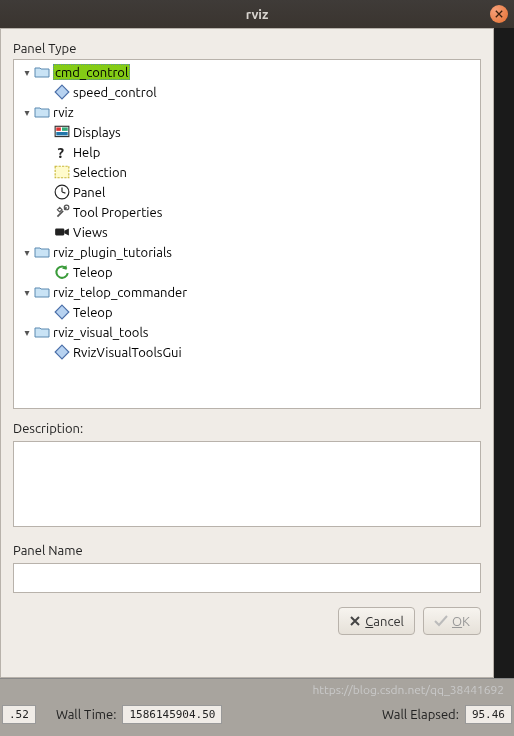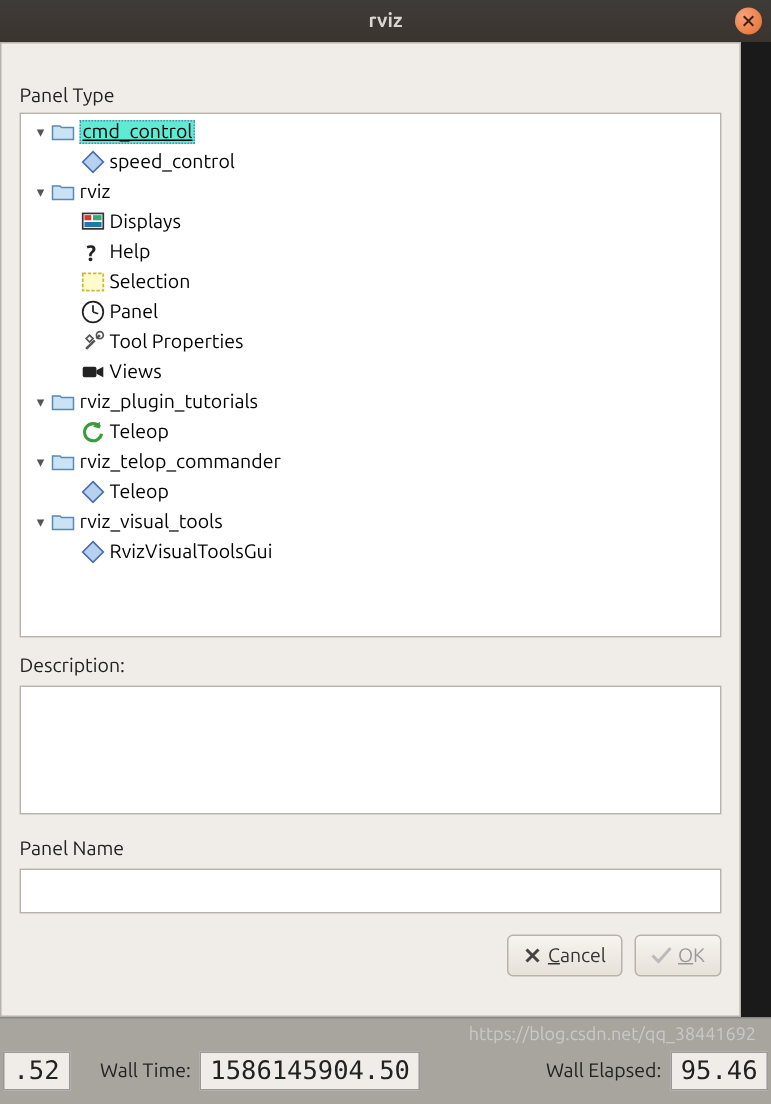--- a/index.html
+++ b/index.html
@@ -4,38 +4,38 @@
 <style>
 * { box-sizing: border-box; margin: 0; padding: 0; font-family: "Ubuntu", "DejaVu Sans", sans-serif; font-size: 13px; }
 body { background: #2c2c2c; width: 514px; height: 736px; overflow: hidden; position: relative; }
 .titlebar { height: 28px; background: linear-gradient(#3f3b38,#3a342f); display: flex; align-items: center; padding: 0 6px; position: relative; }
 .titlebar .title { color: #d9d5d0; flex: 1; text-align: center; font-weight: bold; font-size: 13px; }
 .close-btn { width: 18px; height: 18px; border-radius: 50%; background: radial-gradient(circle at 30% 30%, #f7a07a, #e46f2f); display: flex; align-items: center; justify-content: center; cursor: pointer; position: absolute; right: 6px; }
 .close-btn svg { width: 8px; height: 8px; }
 .dialog { background: #f0ece7; position: absolute; top: 28px; left: 0; width: 494px; height: 650px; border: 1px solid #b8b2ab; }
 .dark-edge { position: absolute; right: 0; top: 28px; bottom: 58px; width: 20px; background: #1a1a1a; }
 .content { padding: 10px 12px 10px 12px; display: flex; flex-direction: column; height: 100%; }
-.section-label { color: #222; margin-bottom: 4px; margin-top: 18px; }
+.section-label { color: #222; margin-bottom: 4px; margin-top: 2px; }
 .tree-box { background: #fff; border: 1px solid #b8b2ab; height: 350px; overflow: auto; padding: 2px 0; }
 .tree-item { display: flex; align-items: center; height: 20px; white-space: nowrap; cursor: default; padding-right: 4px; }
-.tree-item.sel .t-label { background: #5eead4; border: 1px dotted #5a8aa8; padding: 0 1px; text-decoration: underline; }
+.tree-item.sel .t-label { background: #84cc16; border: 1px dotted #5a8aa8; padding: 0 1px; }
 .arrow { width: 14px; display: inline-flex; justify-content: center; align-items: center; color: #555; font-size: 10px; cursor: pointer; }
 .spacer { display: inline-block; }
 .t-icon { width: 16px; height: 16px; display: inline-flex; align-items: center; justify-content: center; margin-right: 3px; }
 .t-label { color: #000; }
 .desc-box { background: #fff; border: 1px solid #b8b2ab; height: 86px; margin-top: 2px; }
 .name-input { width: 100%; height: 30px; background: #fff; border: 1px solid #b8b2ab; padding: 0 6px; margin-top: 2px; }
 .btn-row { display: flex; justify-content: flex-end; gap: 8px; margin-top: 14px; }
 .btn { height: 28px; padding: 0 10px; background: linear-gradient(#f7f4ef,#e6e1d9); border: 1px solid #b8b2ab; border-radius: 4px; display: flex; align-items: center; gap: 4px; cursor: pointer; color: #333; }
 .btn.disabled { color: #999; cursor: default; }
 .btn .u { text-decoration: underline; }
 .statusbar { position: absolute; bottom: 0; left: 0; right: 0; height: 58px; background: #a8a49e; border-top: 1px solid #888; display: flex; flex-direction: column; }
 .statusbar .watermark { text-align: right; color: #c9c9c9; font-size: 12px; padding: 4px 10px; }
 .statusbar .row { display: flex; align-items: center; height: 28px; }
-.status-cell { background: #f0ece7; border: 1px solid #999; padding: 2px 6px; margin: 0 2px; color: #222; font-family: monospace; font-size: 17px; }
+.status-cell { background: #f0ece7; border: 1px solid #999; padding: 2px 6px; margin: 0 2px; color: #222; font-family: monospace; font-size: 11px; }
 .status-label { color: #222; padding: 0 4px; margin-left: 44px; }
 </style>
 </head>
 <body>
 
 <div class="titlebar">
   <span class="title">rviz</span>
   <div class="close-btn">
     <svg viewBox="0 0 10 10">
         <path d="M1 1 L9 9 M9 1 L1 9" stroke="#3a1f0d" stroke-width="1.6"></path>

